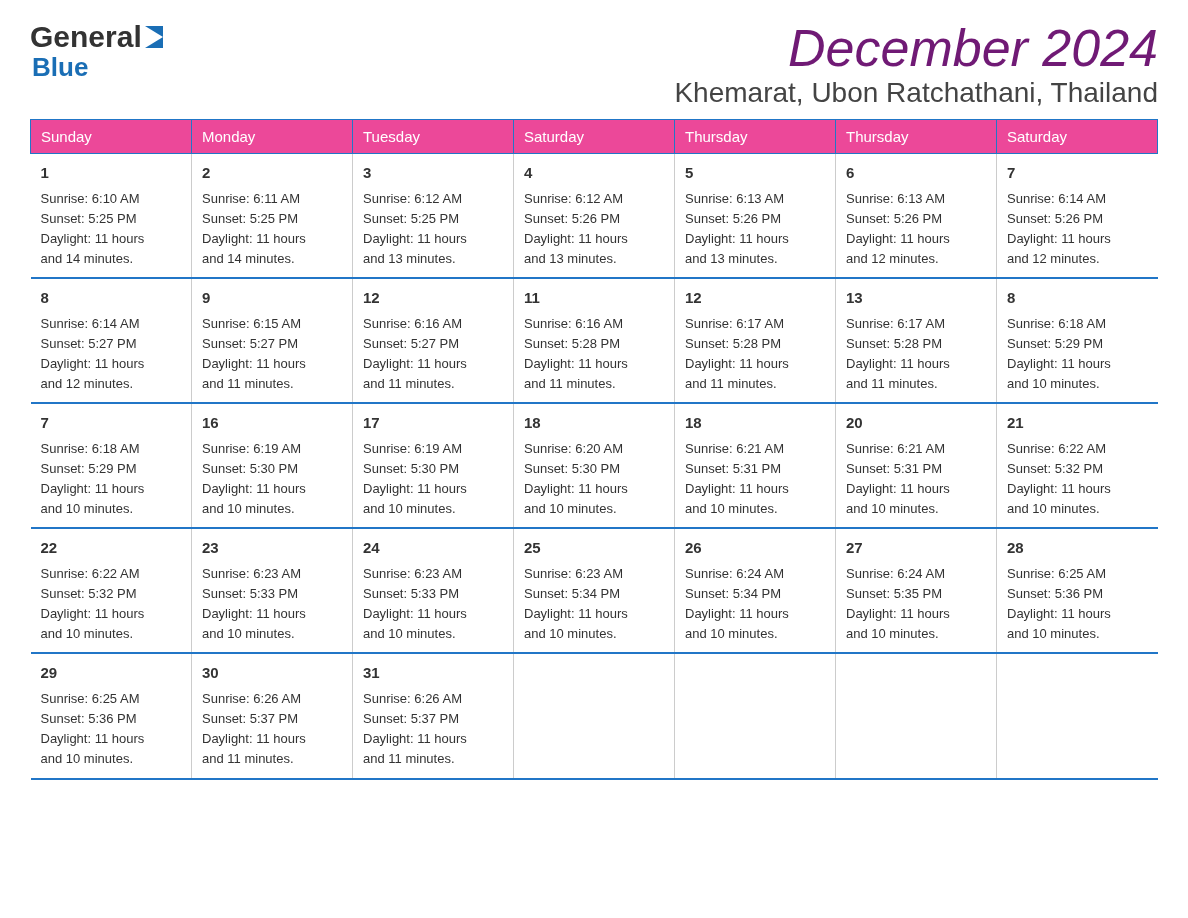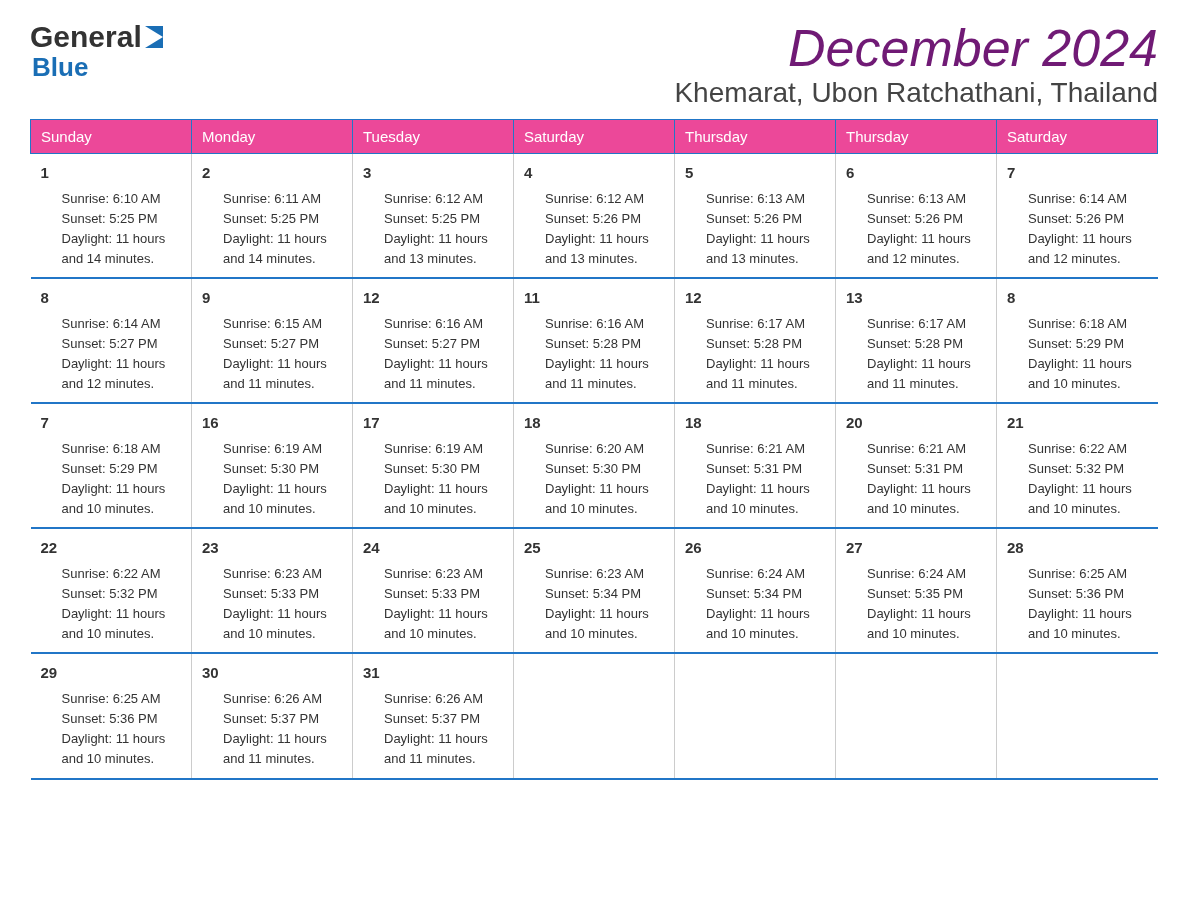--- a/index.html
+++ b/index.html
@@ -65,21 +65,20 @@
     }
     .day-num {
       font-size: 15px;
       font-weight: bold;
       margin-bottom: 4px;
       display: block;
     }
     .day-info {
       font-size: 13px;
       line-height: 1.55;
-      margin-left: 21px;
     }
     
     .logo-block {
       line-height: 1.1;
     }
     .logo-row1 {
       display: flex;
       align-items: center;
       text-align: right;
     }

